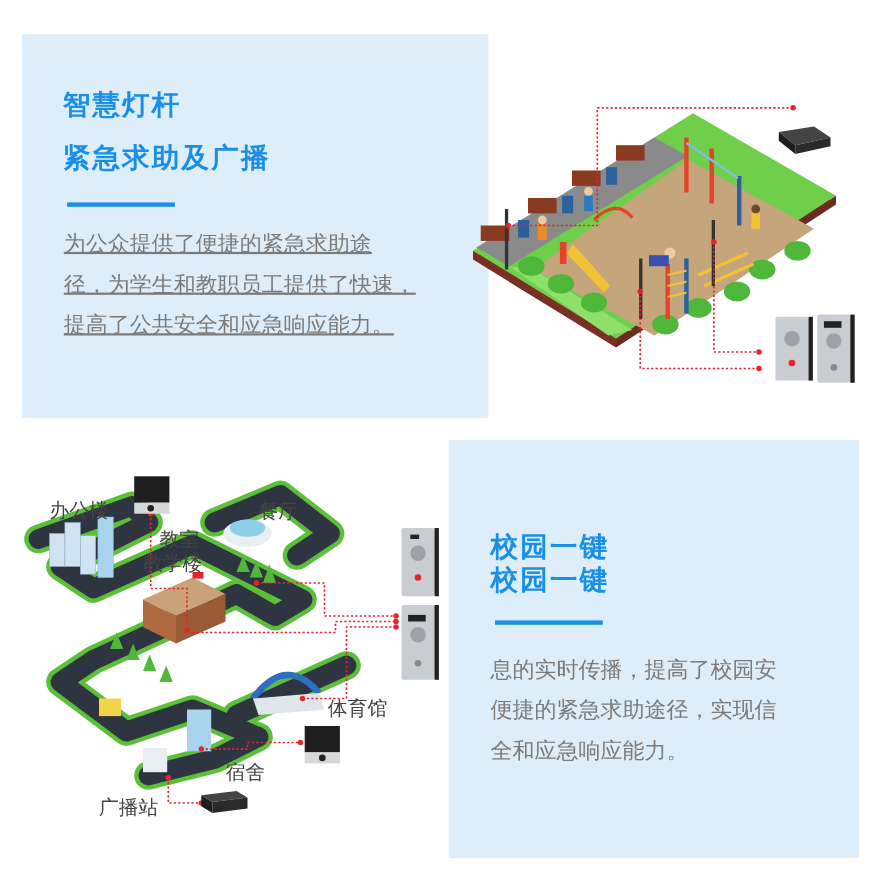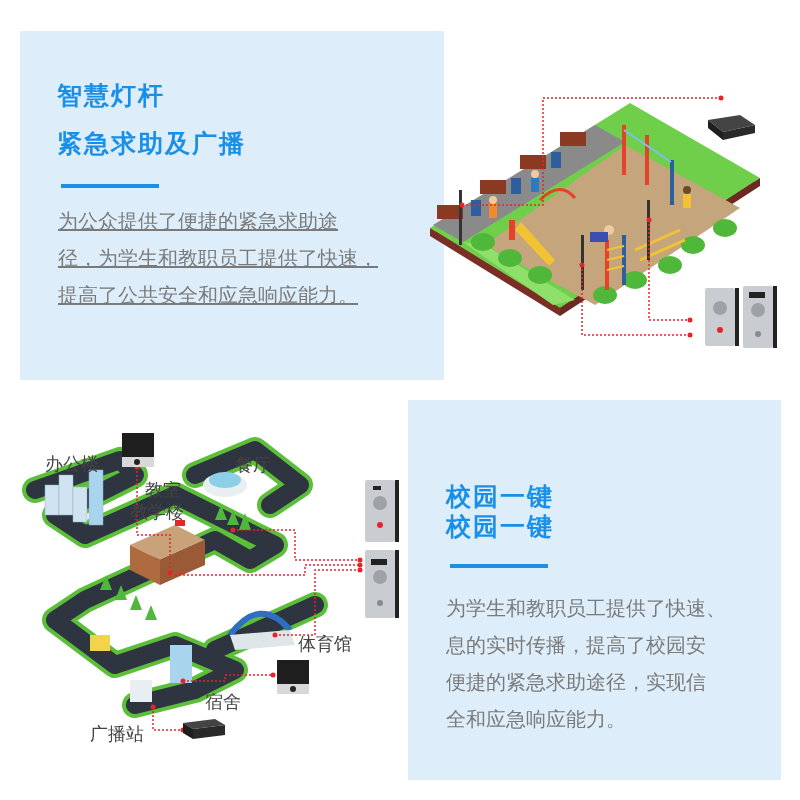--- a/index.html
+++ b/index.html
@@ -132,21 +132,20 @@
     <circle cx="333" cy="220" r="7" fill="#9ea2a6"></circle>
     <circle cx="333" cy="244" r="3" fill="#8a8a8a"></circle>
   </g>
 </svg>
 
 <div class="panel" id="panel-bottom"></div>
 <div class="title" style="left:446px;top:473px;">校园一键</div>
 <div class="title" style="left:446px;top:503px;">校园一键</div>
 <div class="underline" style="left:450px;top:564px;width:98px;"></div>
 <div class="body-text" style="left:446px;top:590px;">
-  <div>为学生和教职员工提供了快速、</div>
   <div>息的实时传播，提高了校园安</div>
   <div>便捷的紧急求助途径，实现信</div>
   <div>全和应急响应能力。</div>
 </div>
 
 <svg class="illus" style="left:15px;top:425px;" width="395" height="330" viewBox="0 0 395 330">
 
   <g stroke="#5cbf3a" stroke-width="26" fill="none" stroke-linejoin="round" stroke-linecap="round">
     <path d="M20,65 L105,35 L120,50 L40,90 L70,110 L160,70 L260,120 L235,135 L200,115 L70,175 L40,195 L100,240 L160,220 L220,245 L180,265 L120,280"></path>
     <path d="M180,50 L240,25 L285,60 L255,80"></path>

